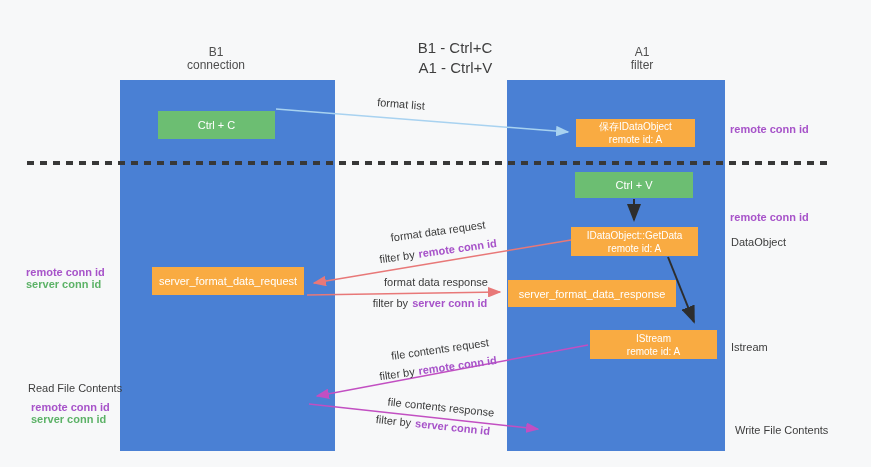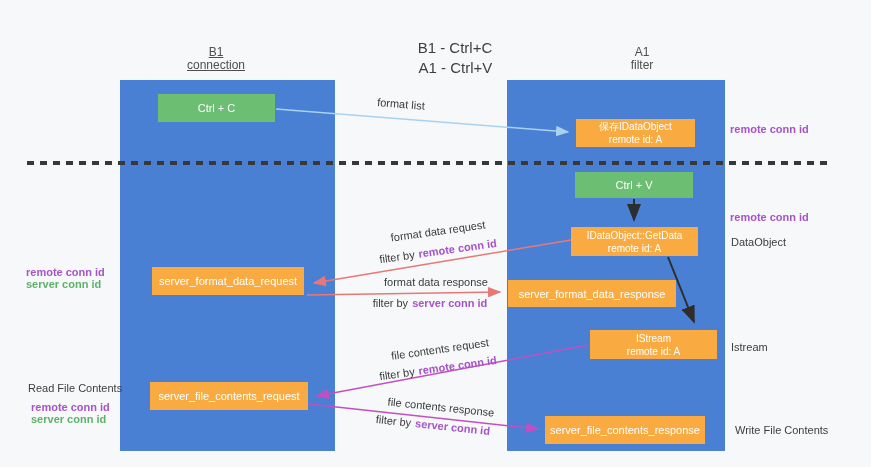--- a/index.html
+++ b/index.html
@@ -36,21 +36,21 @@
 </head>
 <body>
 
 <div id="stage">
 
   <div class="title">
     <div>B1 - Ctrl+C</div>
     <div>A1 - Ctrl+V</div>
   </div>
 
-  <div class="colhead" style="left:216px;top:46px;text-decoration:underline;">
+  <div class="colhead" style="left:216px;top:46px;">
     <div>B1</div>
     <div>connection</div>
   </div>
   <div class="colhead" style="left:617px;top:46px;margin-left:25px;">
     <div>A1</div>
     <div>filter</div>
   </div>
 
   <div class="lifeline" style="left:120px;top:80px;width:215px;height:371px;"></div>
   <div class="lifeline" style="left:507px;top:80px;width:218px;height:371px;"></div>
@@ -74,21 +74,21 @@
     </defs>
     <line x1="276" y1="109" x2="568" y2="132" stroke="#a8d2f0" stroke-width="1.5" marker-end="url(#m-blue)"></line>
     <line x1="634" y1="199" x2="634" y2="220" stroke="#2d2d2d" stroke-width="2" marker-end="url(#m-black)"></line>
     <line x1="668" y1="257" x2="694" y2="322" stroke="#2d2d2d" stroke-width="2" marker-end="url(#m-black)"></line>
     <line x1="571" y1="240" x2="314" y2="283" stroke="#e87878" stroke-width="1.5" marker-end="url(#m-salmon)"></line>
     <line x1="307" y1="295" x2="500" y2="292" stroke="#e87878" stroke-width="1.5" marker-end="url(#m-salmon)"></line>
     <line x1="588" y1="345" x2="317" y2="396" stroke="#c24fc2" stroke-width="1.5" marker-end="url(#m-magenta)"></line>
     <line x1="309" y1="404" x2="538" y2="429" stroke="#c24fc2" stroke-width="1.5" marker-end="url(#m-magenta)"></line>
   </svg>
 
-  <div class="box green" style="left:158px;top:94px;width:117px;height:28px;">
+  <div class="box green" style="left:158px;top:111px;width:117px;height:28px;">
     <span>Ctrl + C</span>
   </div>
 
   <div class="box orange two-line" style="left:576px;top:119px;width:119px;height:28px;">
     <div>保存IDataObject</div>
     <div>remote id: A</div>
   </div>
 
   <div class="box green" style="left:575px;top:172px;width:118px;height:26px;text-align:right;">
     <span>Ctrl + V</span>
@@ -105,27 +105,21 @@
 
   <div class="box orange" style="left:508px;top:280px;width:168px;height:27px;">
     <span>server_format_data_response</span>
   </div>
 
   <div class="box orange two-line" style="left:590px;top:330px;width:127px;height:29px;">
     <div>IStream</div>
     <div>remote id: A</div>
   </div>
 
-  <div class="box orange" style="left:150px;top:382px;width:158px;height:28px;">
-    <span>server_file_contents_request</span>
-  </div>
 
-  <div class="box orange" style="left:545px;top:416px;width:160px;height:28px;">
-    <span>server_file_contents_response</span>
-  </div>
 
   <div class="elabel" style="left:401px;top:104px;--r:4.5deg;">
     <span>format list</span>
   </div>
 
   <div class="elabel" style="left:438px;top:231px;--r:-8deg;">
     <span>format data request</span>
   </div>
   <div class="elabel" style="left:438px;top:251px;--r:-8deg;">
     <span>filter by</span><span class="sp purple">remote conn id</span>

